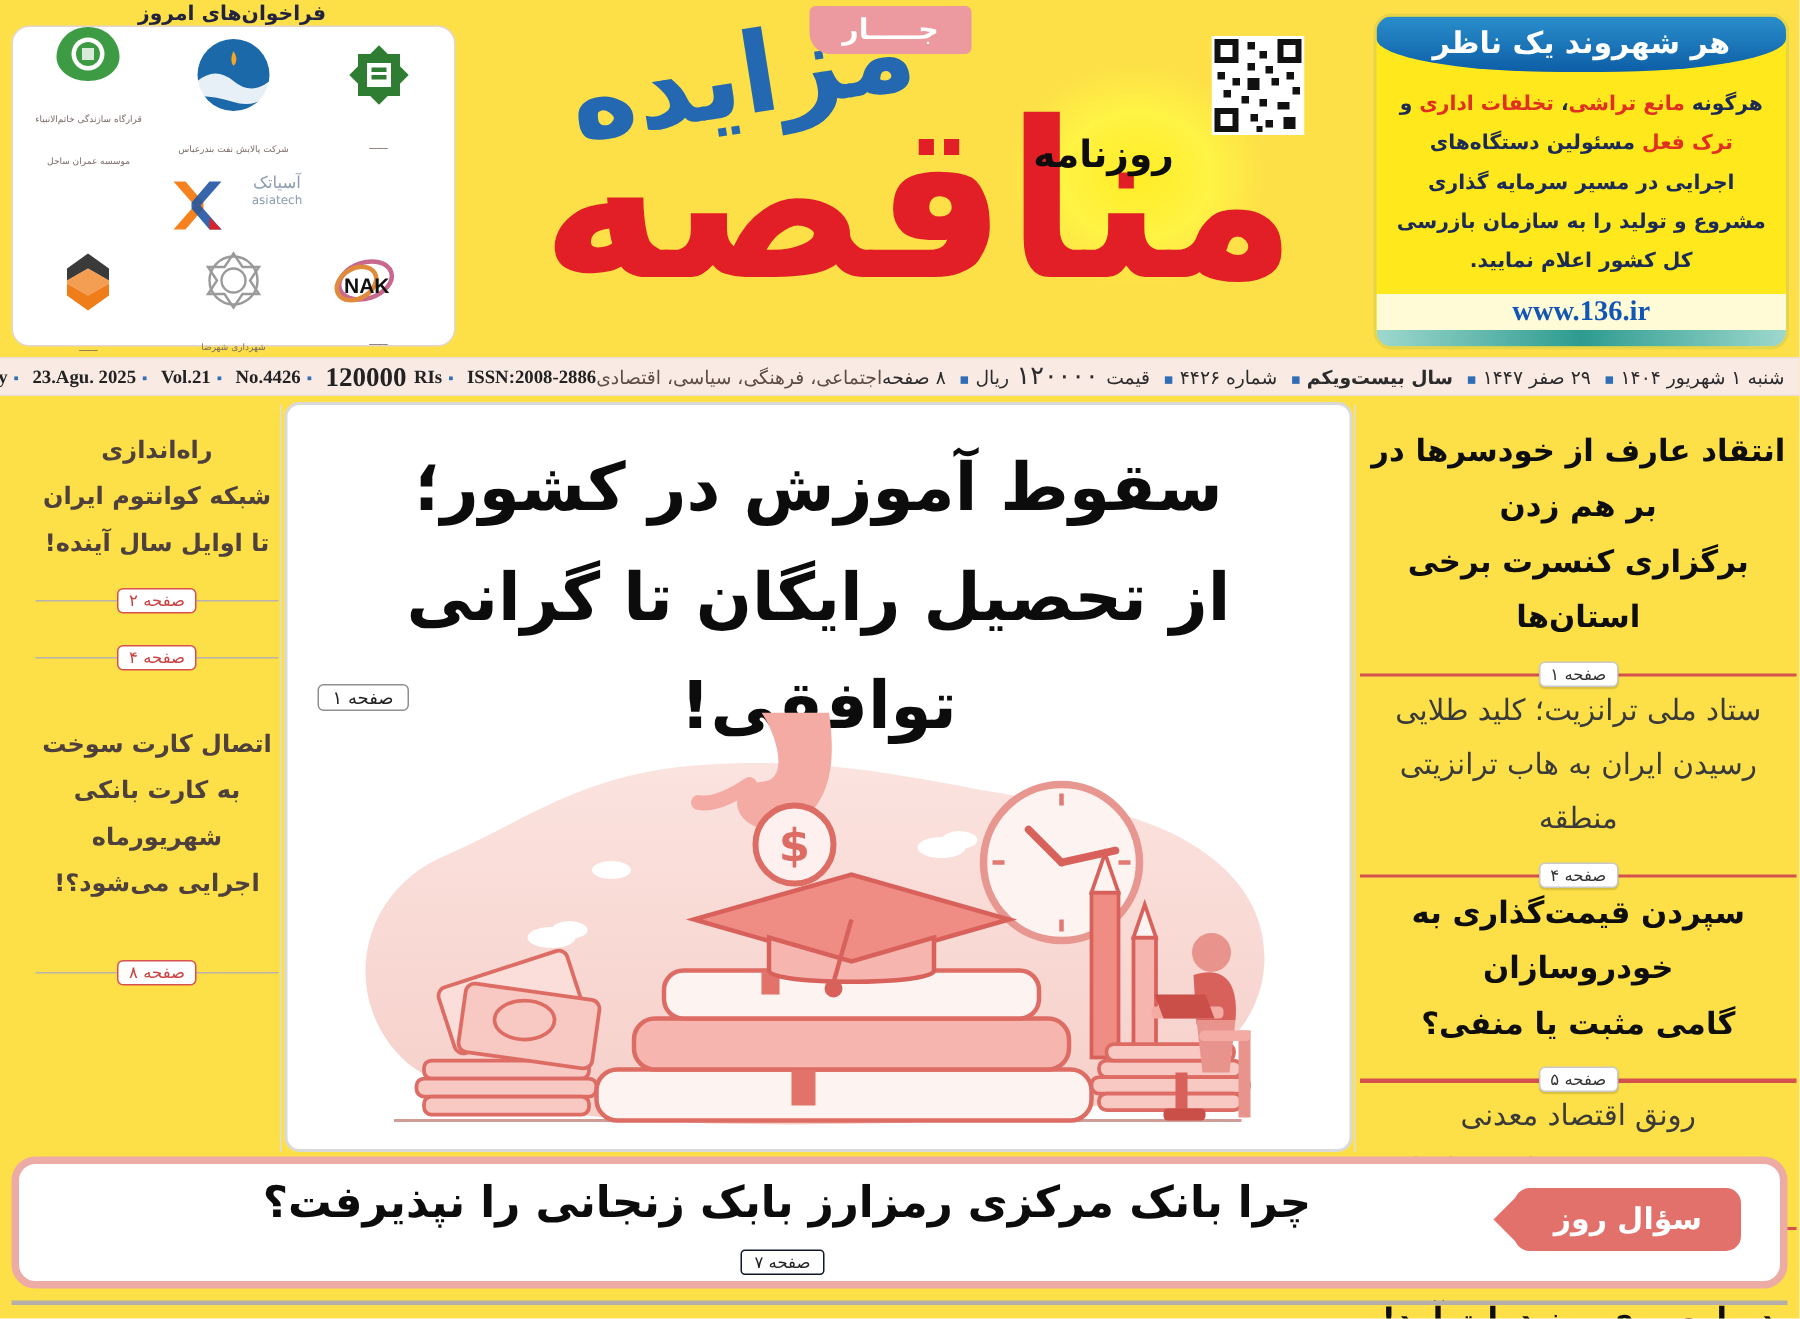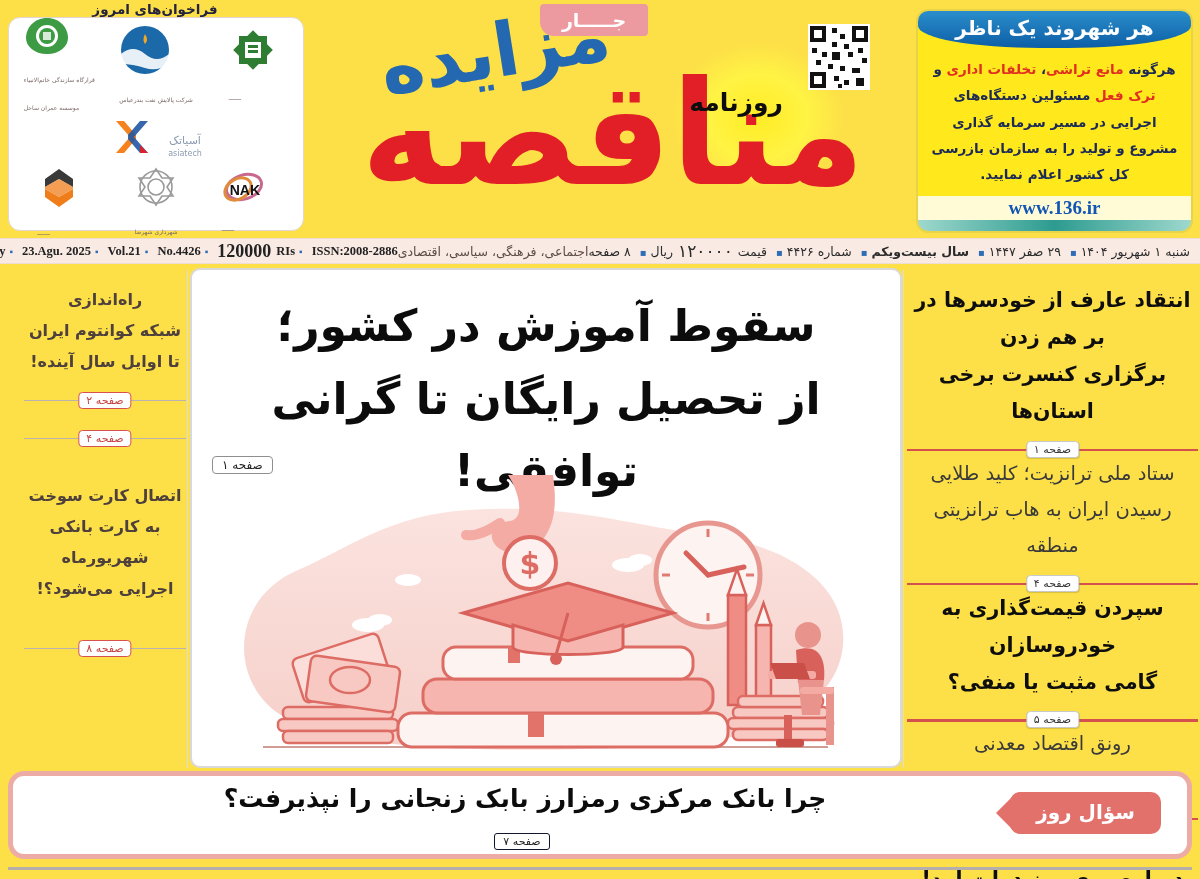--- a/index.html
+++ b/index.html
@@ -5,23 +5,23 @@
   * { margin:0; padding:0; box-sizing:border-box; }
   html,body { width:1200px; height:879px; background:#fff; font-family:"DejaVu Sans",sans-serif; overflow:hidden; }
   .abs { position:absolute; }
   #page { position:relative; width:1200px; height:879px; background:#fde047; direction:rtl;margin-left:40px; }
 
   
   .calls-header { left:30px; top:1px; width:250px; text-align:center; font-size:13.5px; font-weight:bold; color:#23233f; }
   .calls-header .underline { display:block; height:3px; background:#d8393b; width:160px; margin:1px auto 0; border-radius:2px; }
   .calls-box { left:8px; top:17px; width:296px; height:214px; border:1px solid #e3d6d2; border-radius:12px; background:#fff; }
   .logo-grid { display:grid; grid-template-columns:1fr 1fr 1fr; grid-template-rows:84px 62px 66px; height:100%; padding:4px 2px; align-items:center; justify-items:center; }
-  .logo-cell { display:flex; flex-direction:column; align-items:flex-end; justify-content:center; gap:20px; }
+  .logo-cell { display:flex; flex-direction:column; align-items:center; justify-content:center; gap:20px; }
   .logo-cap { font-size:6px; color:#7a6a66; text-align:center; line-height:1.3; }
-  .asiatech-cell { grid-column:2; display:flex; flex-direction:row-reverse; gap:14px; align-items:flex-end; }
+  .asiatech-cell { grid-column:2; display:flex; flex-direction:row-reverse; gap:14px; align-items:flex-start; }
 
   
   .jar-box { left:540px; top:4px; width:108px; height:32px; background:#ec9aa0; border-radius:4px 4px 4px 14px; color:#fff; font-size:19px; font-weight:bold; text-align:center; line-height:32px; z-index:5; }
   .glow { left:648px; top:22px; width:220px; height:190px; background:radial-gradient(closest-side,#ffec25 0%,#fff344 45%,rgba(255,240,80,0) 78%); border-radius:50%; z-index:1; }
   .rouzname { left:676px; top:88px; width:120px; text-align:center; color:#0d0d0d; font-size:25px; font-weight:900; z-index:4; }
   .title-red { left:318px; top:52px; width:590px; text-align:center; color:#e21f26; font-size:138px; font-weight:900; line-height:1.2; z-index:2; letter-spacing:-4px; transform:scaleY(1.05); }
   .title-blue { left:330px; top:8px; width:330px; text-align:center; color:#2368b0; font-size:74px; font-weight:900; transform:rotate(-9deg); z-index:3; }
   .qr { left:808px; top:24px; z-index:4; }
 
   
@@ -61,21 +61,21 @@
   
   .main-card { left:190px; top:268px; width:712px; height:500px; border:2px solid #d9d9d9; border-radius:10px; background:#fff; overflow:hidden; }
   .headline { margin-top:20px; text-align:center; font-size:44px; font-weight:900; color:#0c0c0c; line-height:1.65; letter-spacing:-1px; }
   .main-page-badge { position:absolute; right:auto; left:20px; top:186px; background:#fff; border:1px solid #8f8f8f; border-radius:4px; font-size:12px; color:#222; padding:1px 9px; }
   .illus { position:absolute; left:16px; top:205px; }
 
   
   .banner { left:8px; top:771px; width:1184px; height:88px; border:5px solid #edaba5; border-radius:16px; background:#fff; }
   .q-badge { position:absolute; right:26px; top:16px; background:#e2716b; color:#fff; font-size:20px; font-weight:bold; border-radius:10px; padding:8px 26px 10px; }
   .q-badge::before { content:""; position:absolute; right:100%; top:50%; transform:translateY(-50%); border:16px solid transparent; border-right-color:#e2716b; margin-right:-2px; }
-  .question { position:absolute; left:0; right:150px; top:8px; text-align:center; font-size:25px; font-weight:900; color:#0c0c0c; letter-spacing:-1px; }
+  .question { position:absolute; left:0; right:150px; top:8px; text-align:center; font-size:29px; font-weight:900; color:#0c0c0c; letter-spacing:-1px; }
   .q-page-badge { position:absolute; left:41%; bottom:4px; background:#fff; border:1px solid #0f172a; border-radius:3px; font-size:11px; color:#222; padding:0 8px; line-height:15px; }
   .bottom-line { left:8px; top:867px; width:1184px; height:3px; background:#b5aeaa; }
 </style>
 </head>
 <body>
 
 <div id="page">
 
   <div class="abs calls-header">
     <span>فراخوان‌های امروز</span>

